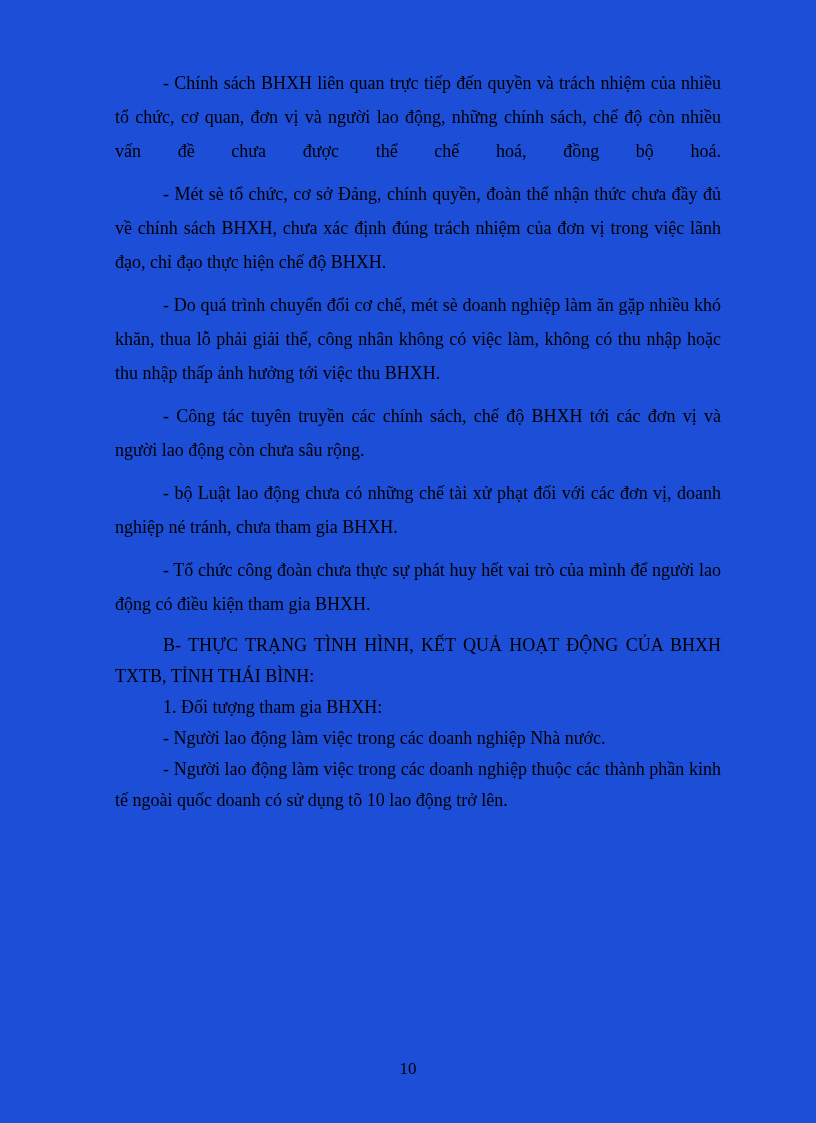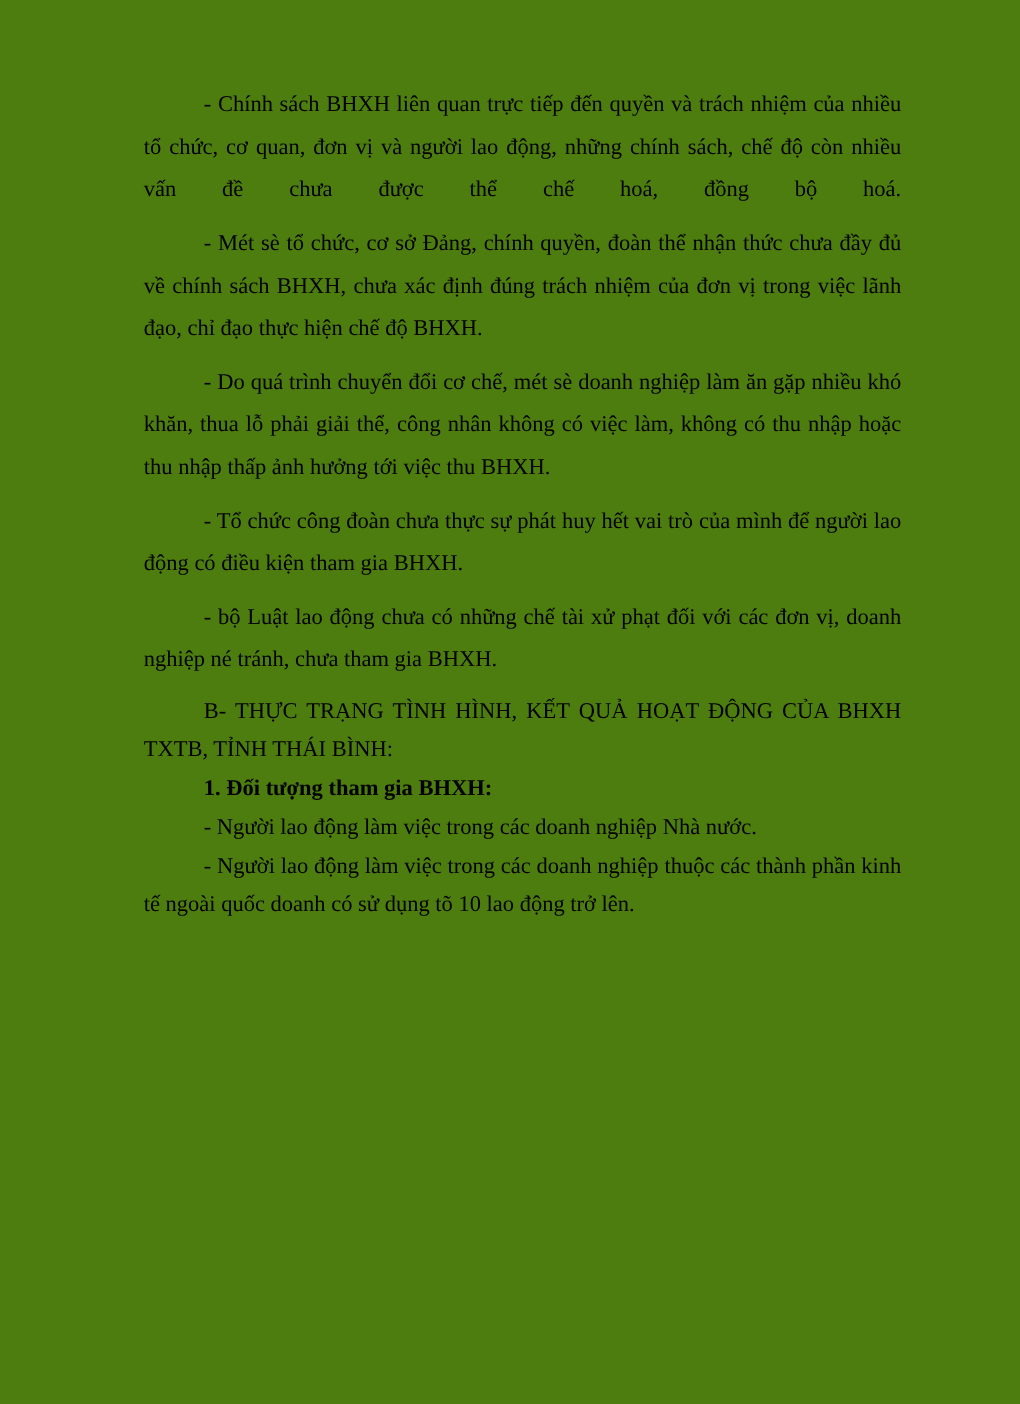--- a/index.html
+++ b/index.html
@@ -6,21 +6,21 @@
 
   html, body {
     background: #ffffff;
   }
 
   .page {
     position: relative;
     width: 816px;
     height: 1123px;
     margin: 0 auto;
-    background: #4d7c0f;
+    background: #1d4ed8;
     color: #000000;
     font-family: "Liberation Serif", "DejaVu Serif", serif;
     overflow: hidden;
   }
 
   .content {
     position: absolute;
     top: 66px;
     left: 115px;
     width: 606px;
@@ -47,44 +47,48 @@
     text-align: justify;
     text-indent: 48px;
     margin: 0;
   }
 
   p.heading {
     margin-top: 8px;
   }
 
   p.bold {
-    font-weight: bold;
+    font-weight: normal;
   }
 
   .footer {
     position: absolute;
     left: 0;
     bottom: 44px;
     width: 100%;
     text-align: center;
     font-size: 17px;
   }
 </style>
 </head>
 <body>
 
 <div class="page">
 
   <div class="content">
     <p class="body justify-last">- Chính sách BHXH liên quan trực tiếp đến quyền và trách nhiệm của nhiều tổ chức, cơ quan, đơn vị và người lao động, những chính sách, chế độ còn nhiều vấn đề chưa được thể chế hoá, đồng bộ hoá.</p>
     <p class="body">- Mét sè tổ chức, cơ sở Đảng, chính quyền, đoàn thể nhận thức chưa đầy đủ về chính sách BHXH, chưa xác định đúng trách nhiệm của đơn vị trong việc lãnh đạo, chỉ đạo thực hiện chế độ BHXH.</p>
     <p class="body">- Do quá trình chuyển đổi cơ chế, mét sè doanh nghiệp làm ăn gặp nhiều khó khăn, thua lỗ phải giải thể, công nhân không có việc làm, không có thu nhập hoặc thu nhập thấp ảnh hưởng tới việc thu BHXH.</p>
+    <p class="body">- Công tác tuyên truyền các chính sách, chế độ BHXH tới các đơn vị và người lao động còn chưa sâu rộng.</p>
+    <p class="body">- bộ Luật lao động chưa có những chế tài xử phạt đối với các đơn vị, doanh nghiệp né tránh, chưa tham gia BHXH.</p>
     <p class="body">- Tổ chức công đoàn chưa thực sự phát huy hết vai trò của mình để người lao động có điều kiện tham gia BHXH.</p>
-    <p class="body">- bộ Luật lao động chưa có những chế tài xử phạt đối với các đơn vị, doanh nghiệp né tránh, chưa tham gia BHXH.</p>
 
     <p class="sec heading">B- THỰC TRẠNG TÌNH HÌNH, KẾT QUẢ HOẠT ĐỘNG CỦA BHXH TXTB, TỈNH THÁI BÌNH:</p>
     <p class="sec bold">1. Đối tượng tham gia BHXH:</p>
     <p class="sec">- Người lao động làm việc trong các doanh nghiệp Nhà nước.</p>
     <p class="sec">- Người lao động làm việc trong các doanh nghiệp thuộc các thành phần kinh tế ngoài quốc doanh có sử dụng tõ 10 lao động trở lên.</p>
   </div>
 
+  <div class="footer">
+    <span>10</span>
+  </div>
 
 </div>
 
 </body></html>

